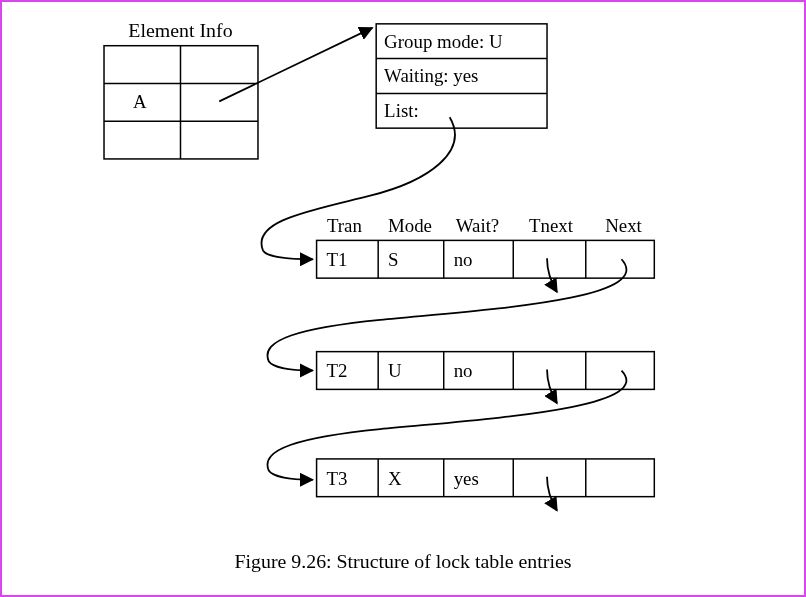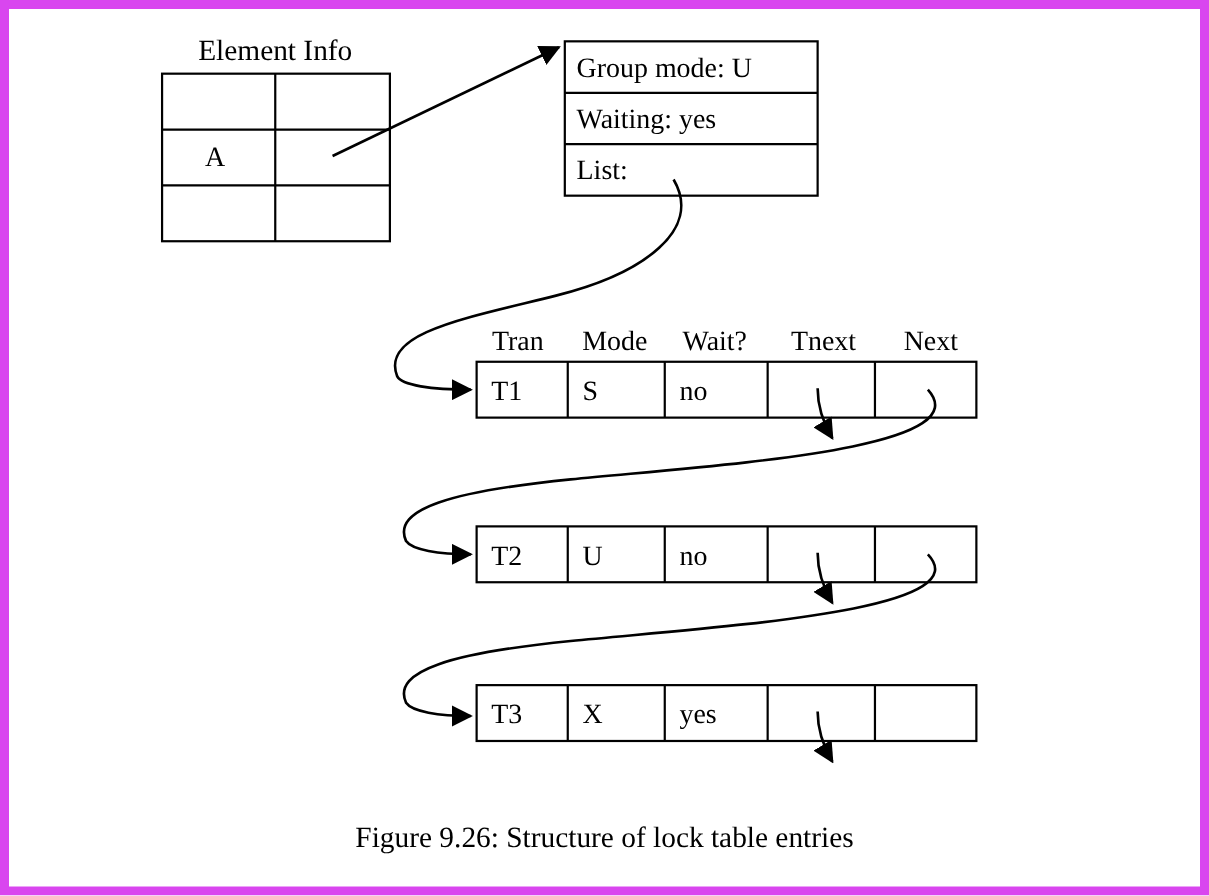--- a/index.html
+++ b/index.html
@@ -5,21 +5,21 @@
   body {
     margin: 0;
     padding: 0;
     font-family: Georgia, 'Times New Roman', serif;
     background: #fff;
   }
   .frame {
     width: 806px;
     height: 597px;
     box-sizing: border-box;
-    border: 6px solid #d946ef;
+    border: 2px solid #d946ef;
     box-shadow: 4px 4px 0 rgba(0,0,0,0.4);
     position: relative;
   }
   svg {
     width: 100%;
     height: 100%;
     display: block;
   }
   text {
     font-family: Georgia, 'Times New Roman', serif;

